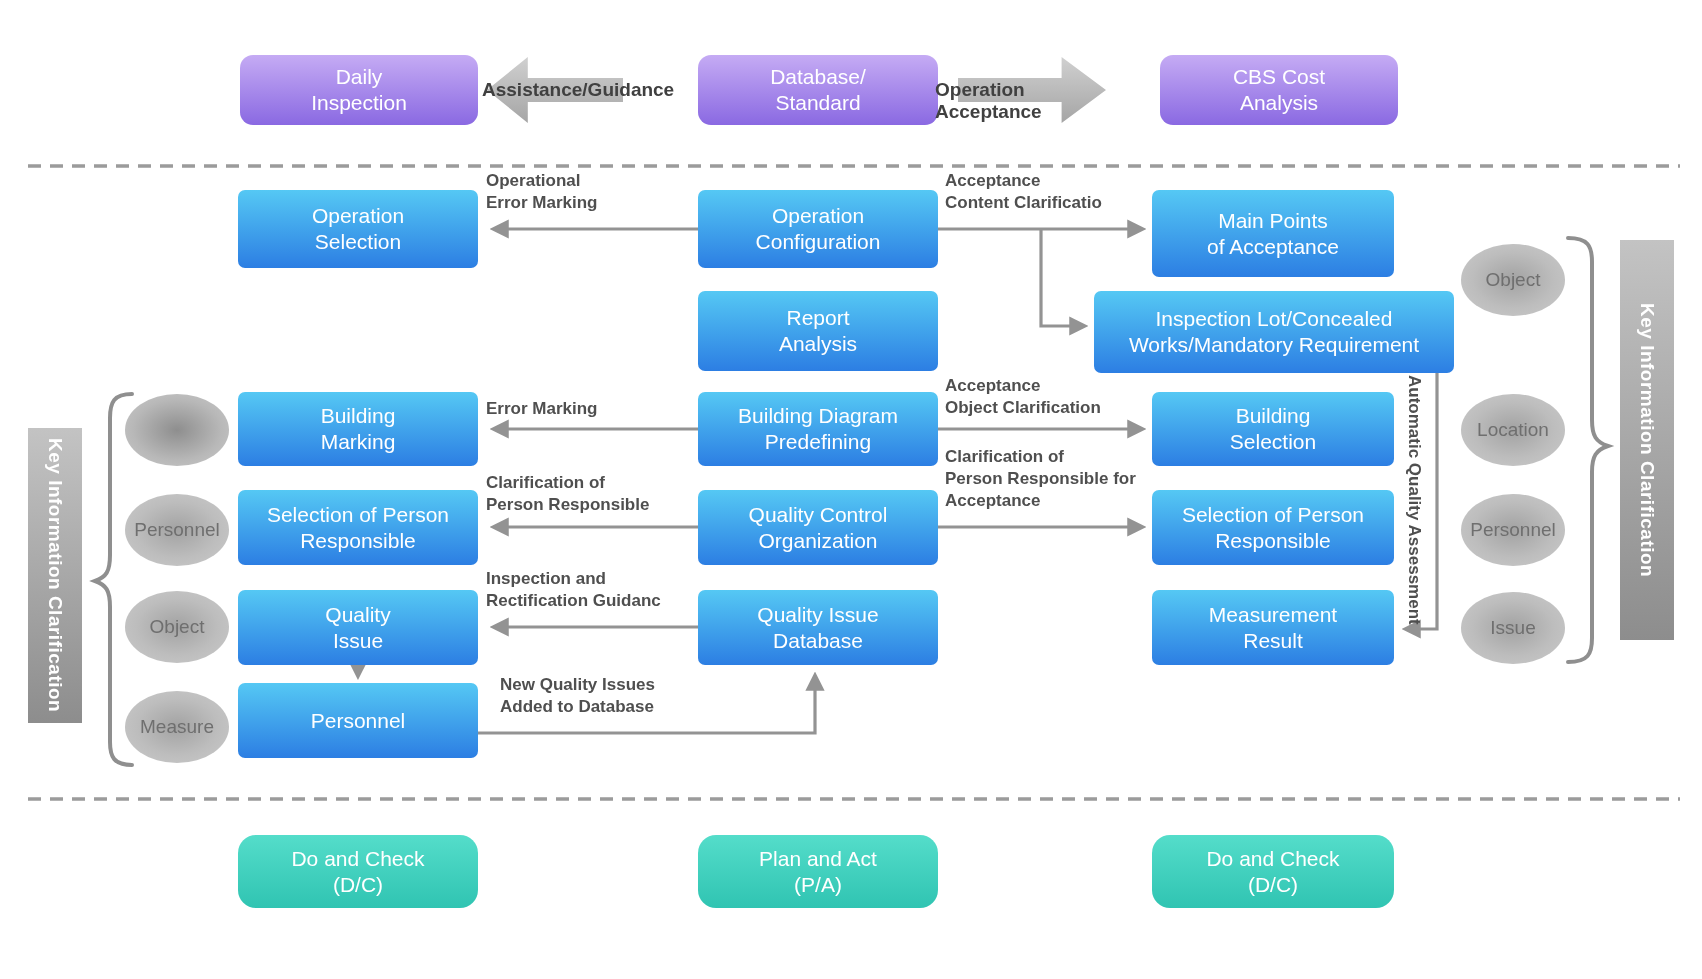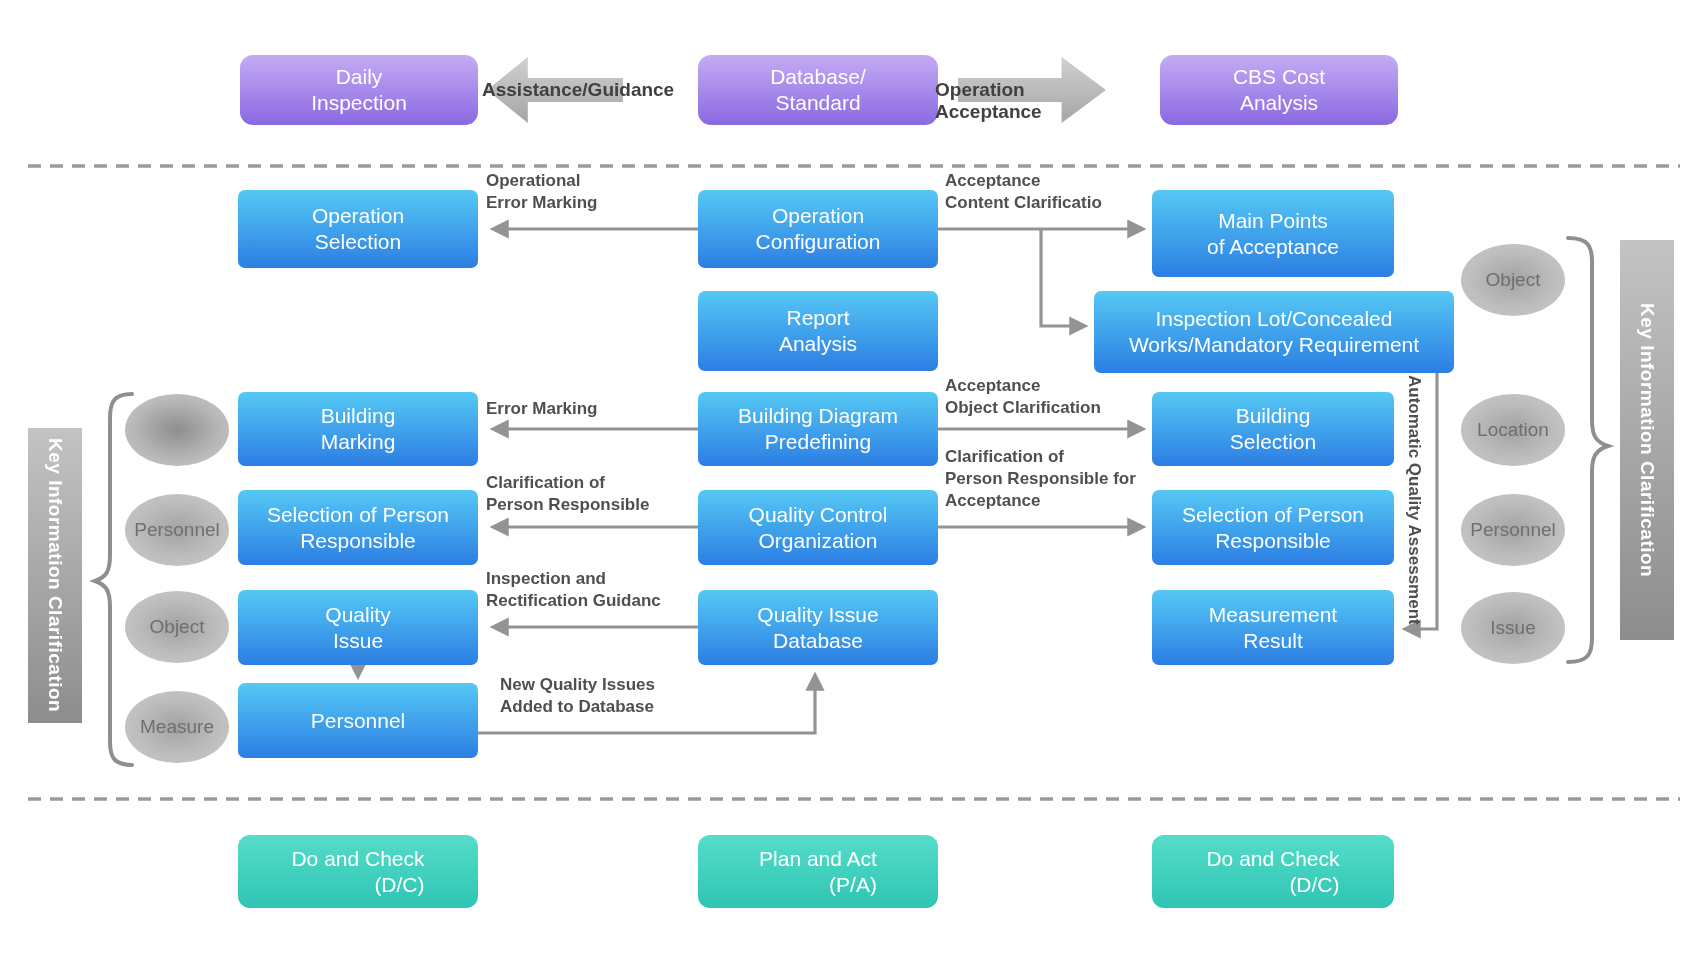--- a/index.html
+++ b/index.html
@@ -3,21 +3,21 @@
 <meta charset="utf-8">
 <style>
   html,body{margin:0;padding:0;background:#ffffff;}
   #canvas{position:relative;width:1702px;height:979px;background:#ffffff;overflow:hidden;
           font-family:Liberation Sans, sans-serif;}
   .box{position:absolute;display:flex;align-items:center;justify-content:center;
        text-align:center;color:#ffffff;font-size:21px;line-height:1.22;
        white-space:pre-line;border-radius:7px;}
   .purple{background:linear-gradient(180deg,#c5abf4 0%,#8a69e2 100%);border-radius:13px;}
   .blue{background:linear-gradient(180deg,#55c8f4 0%,#2c7ee3 100%);}
-  .teal{background:linear-gradient(180deg,#54ddca 0%,#30c4b2 100%);border-radius:12px;font-size:21px;text-align:right;}
+  .teal{background:linear-gradient(180deg,#54ddca 0%,#30c4b2 100%);border-radius:18px;font-size:21px;}
   .tag{position:absolute;width:104px;height:72px;border-radius:50%;
        background:radial-gradient(ellipse at center,#a2a2a2 0%,#bdbdbd 55%,#cbcbcb 100%);
        display:flex;align-items:center;justify-content:center;
        color:#6f6f6f;font-size:19px;}
   .tag.blank{background:radial-gradient(ellipse at center,#8e8e8e 0%,#b8b8b8 60%,#cacaca 100%);}
   .elabel{position:absolute;font-size:17px;font-weight:bold;color:#4f4f4f;
           line-height:1.3;white-space:pre-line;}
   .arrow-label{position:absolute;font-size:19px;font-weight:bold;color:#404040;
                text-align:left;}
   .block-arrow{position:absolute;background:linear-gradient(180deg,#d0d0d0 0%,#a5a5a5 100%);}

